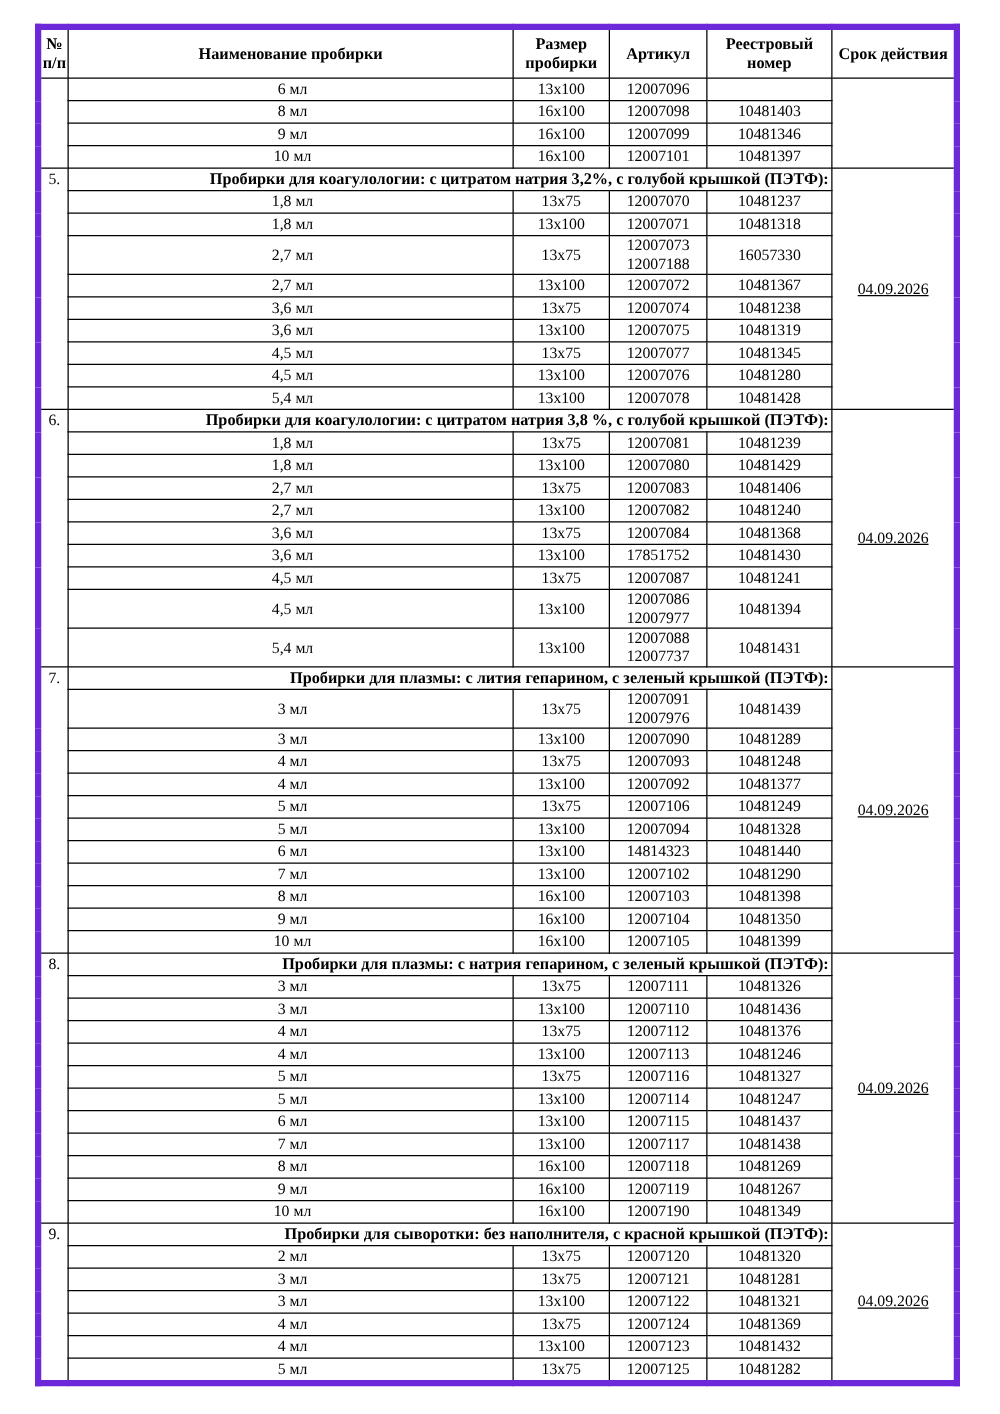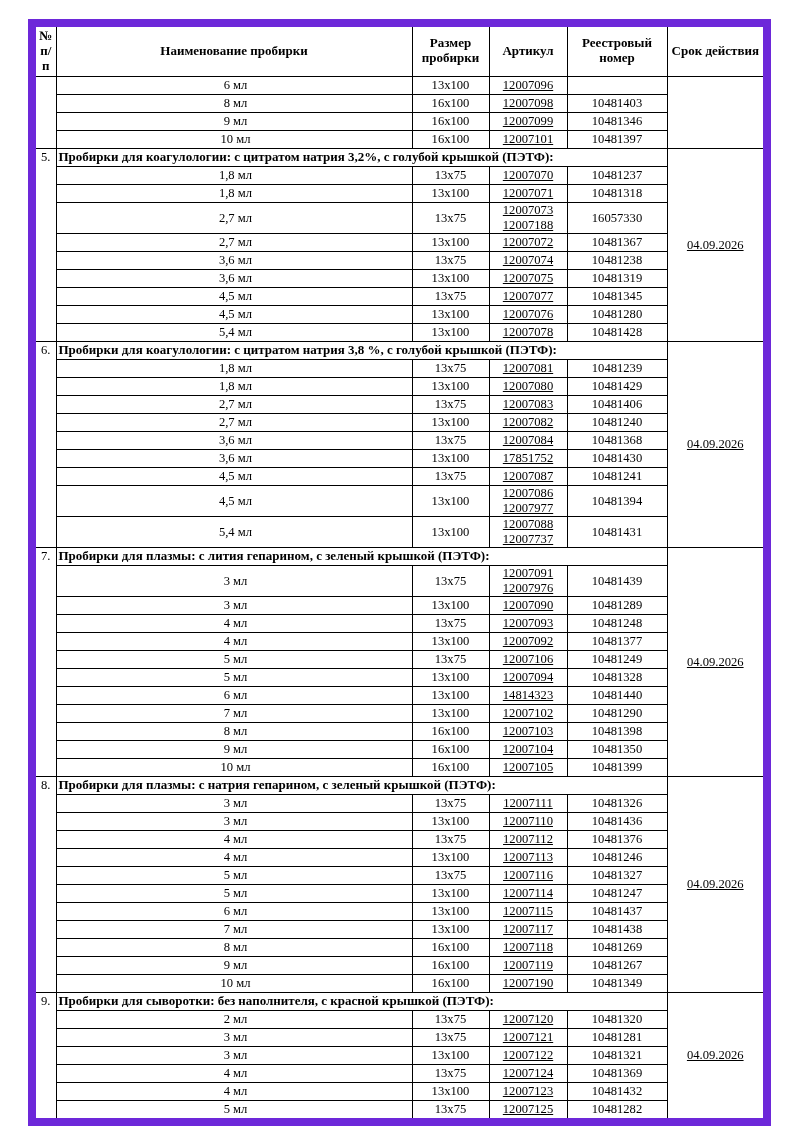--- a/index.html
+++ b/index.html
@@ -10,21 +10,21 @@
     box-sizing: border-box;
     padding: 19px 0 0 28px;
     overflow: hidden;
     font-family: "Liberation Serif", "DejaVu Serif", serif;
     color: #000000;
   }
   table.tube-table {
     border-collapse: collapse;
     table-layout: fixed;
     width: 735px;
-    border: 8px solid #6d28d9;
+    border: 5px solid #6d28d9;
   }
   col.c-num      { width: 24px;  }
   col.c-name     { width: 356px; }
   col.c-size     { width: 77px;  }
   col.c-article  { width: 78px;  }
   col.c-registry { width: 100px; }
   col.c-validity { width: 100px; }
 
   th, td { border: 1px solid #000; overflow: hidden; }
 
@@ -46,26 +46,26 @@
   }
   td.num {
     text-align: center;
     vertical-align: top;
     padding-top: 1px;
     font-size: 12.6px;
   }
   td.section-title {
     font-weight: bold;
     font-size: 13px;
-    text-align: left;
+    text-align: right;
   }
   td.name { text-align: center; padding-left: 5px; }
   td.size, td.article, td.registry { text-align: center; }
   td.validity { text-align: center; vertical-align: middle; text-decoration: underline; }
-  .article-line { line-height: 15px; text-decoration: underline; }
+  .article-line { line-height: 15px; }
 </style>
 </head>
 <body>
 
 <div class="page">
   <table class="tube-table">
     <colgroup>
       <col class="c-num">
         <col class="c-name">
         <col class="c-size">

